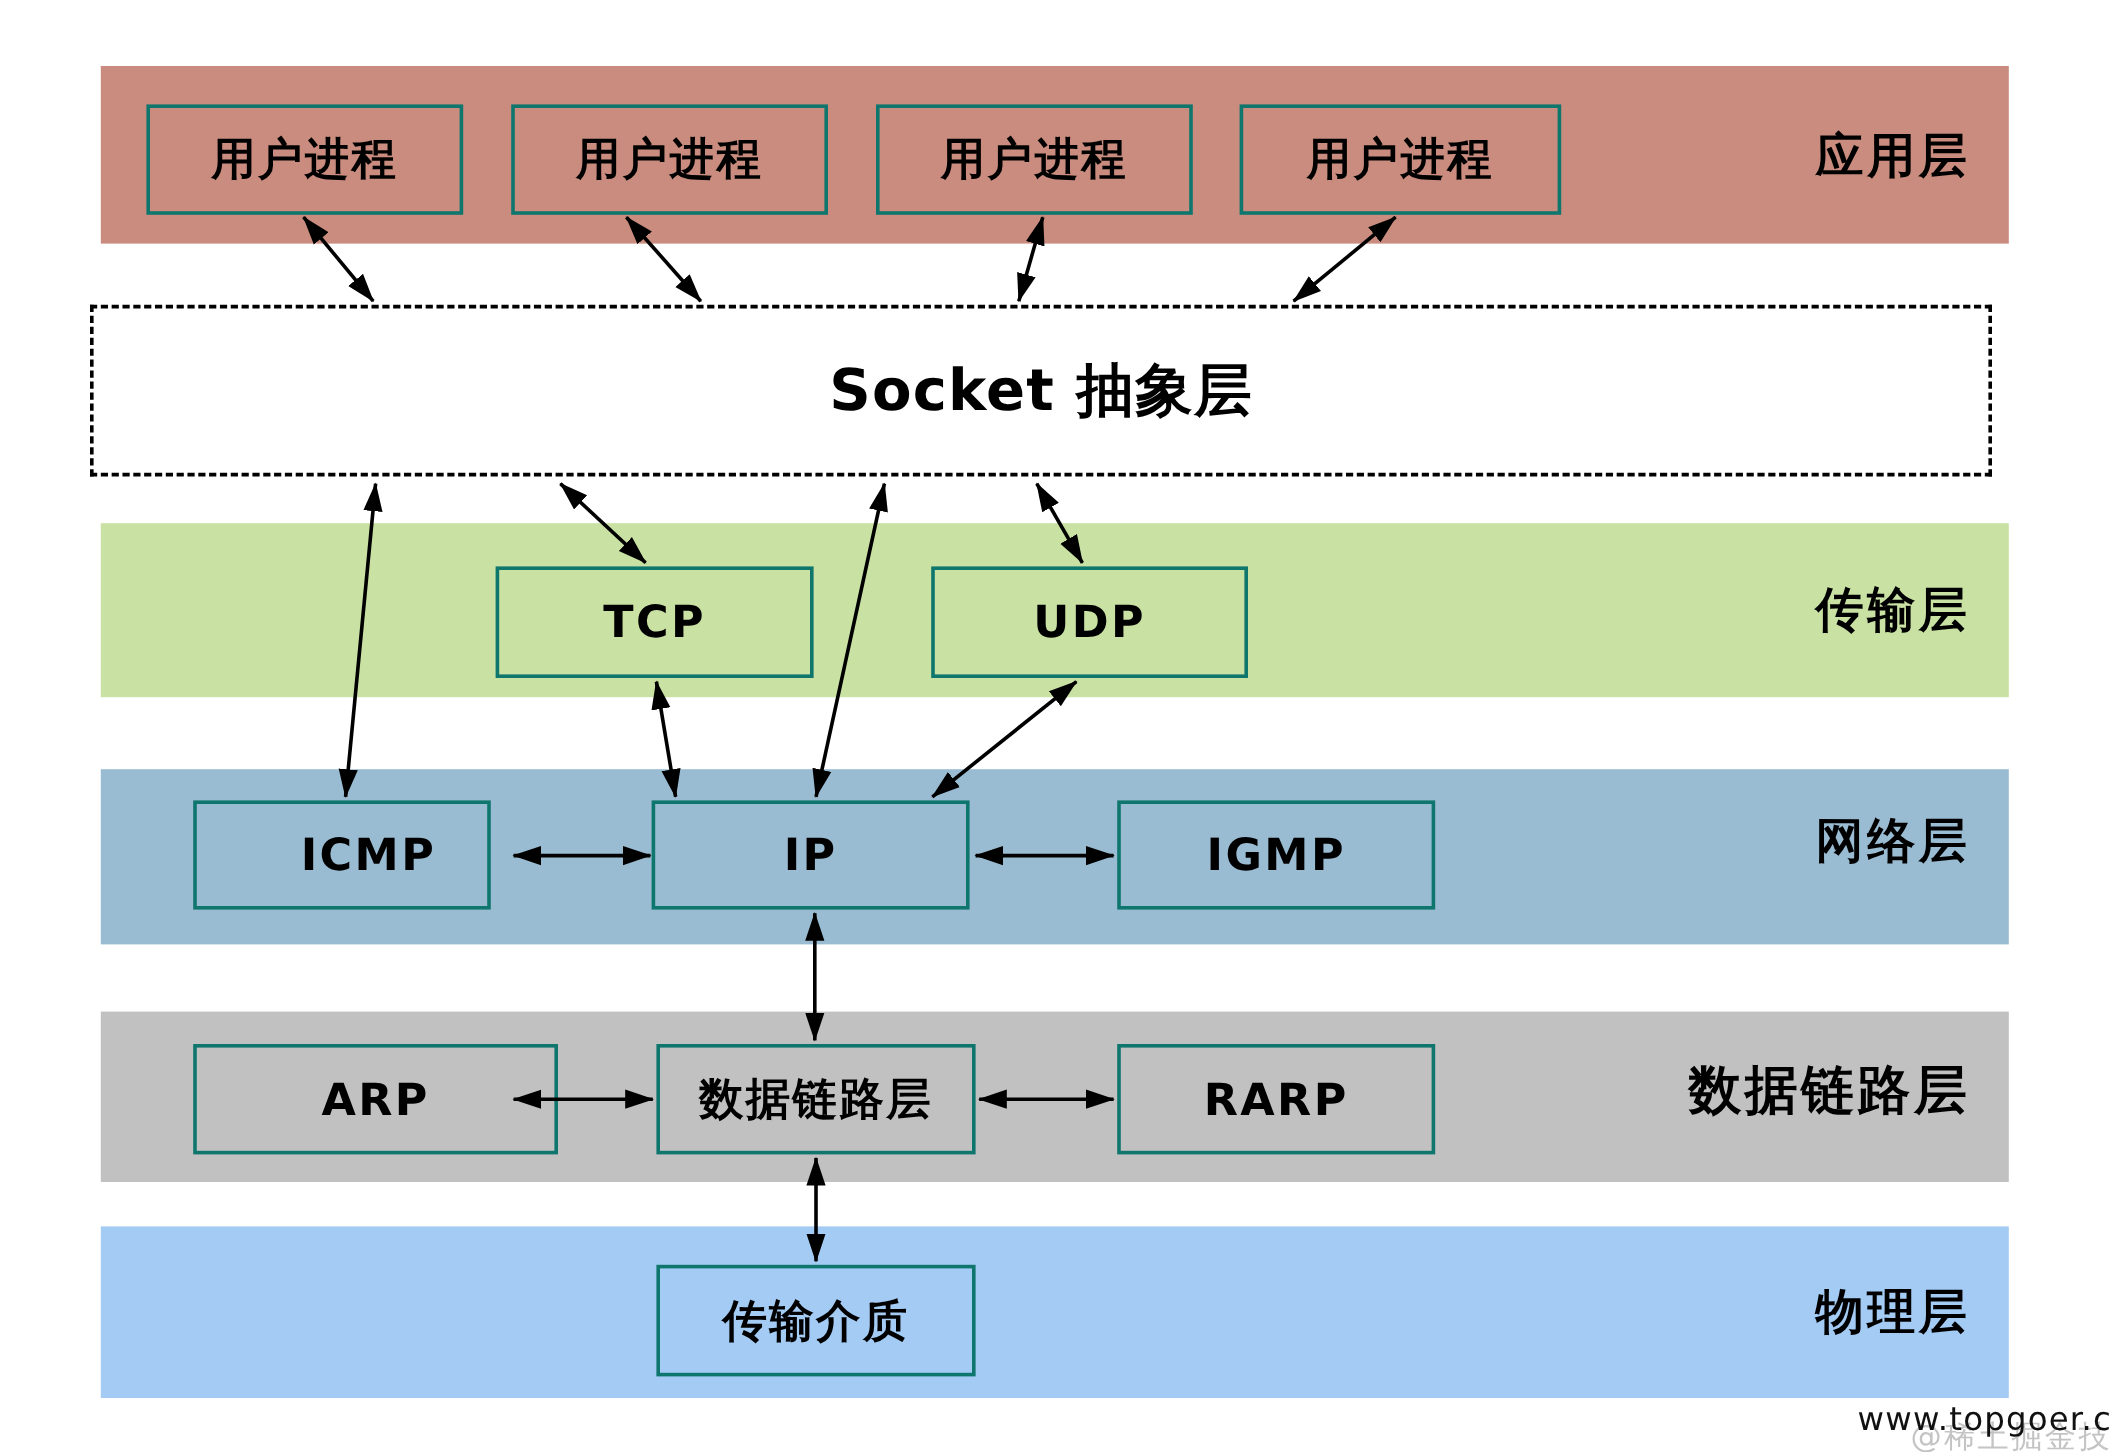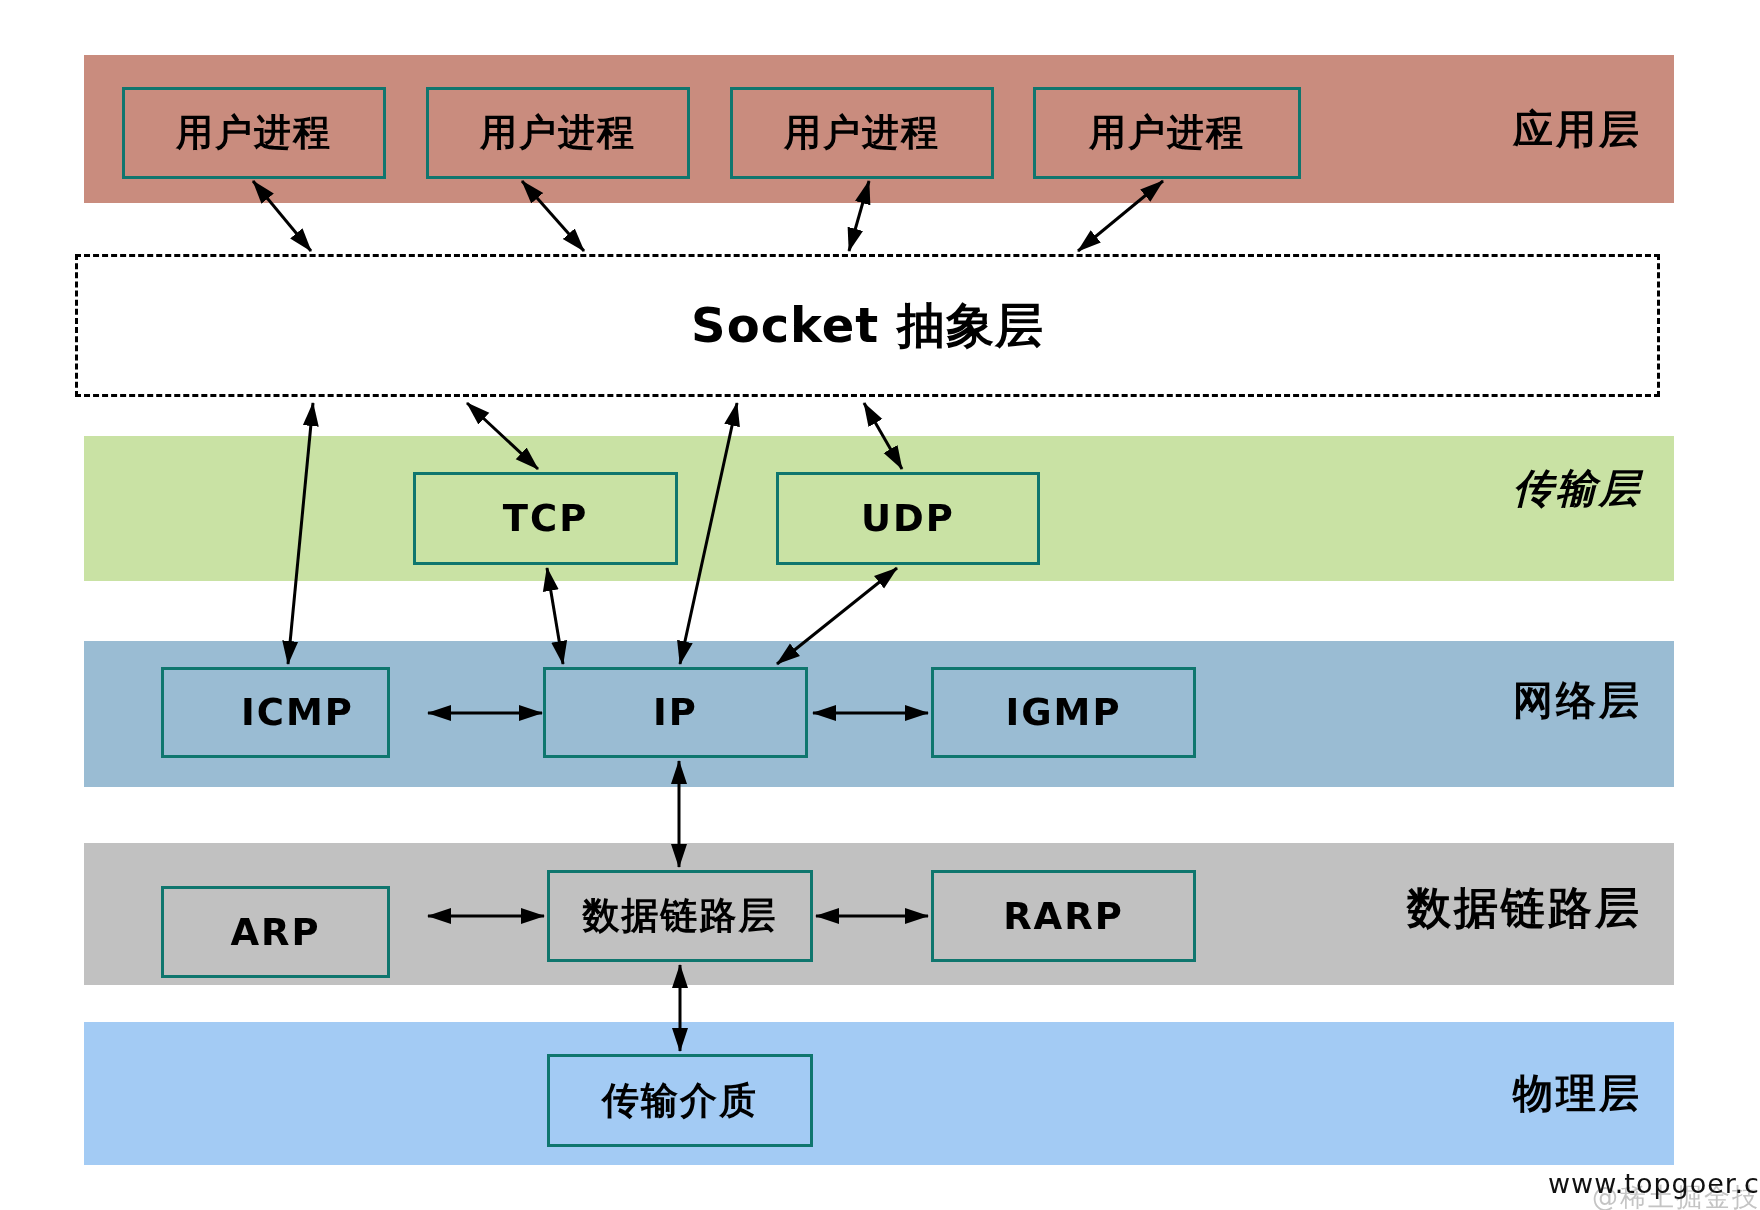--- a/index.html
+++ b/index.html
@@ -42,21 +42,21 @@
     font-size:48px;font-weight:700;letter-spacing:1px;
   }
 
   .layer-label{
     position:absolute;left:1380px;width:262px;
     display:flex;align-items:center;justify-content:flex-end;
     font-size:40px;font-weight:700;letter-spacing:3px;
     pointer-events:none;
   }
   .ll-app{top:55px;height:148px;}
-  .ll-transport{top:416px;height:145px;font-style:italic;}
+  .ll-transport{top:436px;height:145px;}
   .ll-network{top:641px;height:118px;}
   .ll-datalink{top:843px;height:130px;font-size:44px;}
   .ll-physical{top:1022px;height:143px;}
 
   #arrows{position:absolute;left:0;top:0;pointer-events:none;}
 
   .wm-site{
     position:absolute;left:1548px;top:1168px;
     font-size:27px;font-weight:400;color:#111;
     letter-spacing:1px;white-space:nowrap;
@@ -83,25 +83,25 @@
   </div>
 
   <div class="node row1" style="left:122px;width:264px;">用户进程</div>
   <div class="node row1" style="left:426px;width:264px;">用户进程</div>
   <div class="node row1" style="left:730px;width:264px;">用户进程</div>
   <div class="node row1" style="left:1033px;width:268px;">用户进程</div>
 
   <div class="node row2" style="left:413px;width:265px;">TCP</div>
   <div class="node row2" style="left:776px;width:264px;">UDP</div>
 
-  <div class="node row3" style="left:161px;width:229px;padding-left:44px;">ICMP</div>
+  <div class="node row3" style="left:161px;width:248px;padding-left:44px;">ICMP</div>
   <div class="node row3" style="left:543px;width:265px;">IP</div>
   <div class="node row3" style="left:931px;width:265px;">IGMP</div>
 
-  <div class="node row4" style="left:161px;width:229px;margin-top:16px;">ARP</div>
+  <div class="node row4" style="left:161px;width:304px;">ARP</div>
   <div class="node row4" style="left:547px;width:266px;">数据链路层</div>
   <div class="node row4" style="left:931px;width:265px;">RARP</div>
 
   <div class="node row5" style="left:547px;width:266px;">传输介质</div>
 
   <div class="layer-label ll-app">应用层</div>
   <div class="layer-label ll-transport">传输层</div>
   <div class="layer-label ll-network">网络层</div>
   <div class="layer-label ll-datalink">数据链路层</div>
   <div class="layer-label ll-physical">物理层</div>

